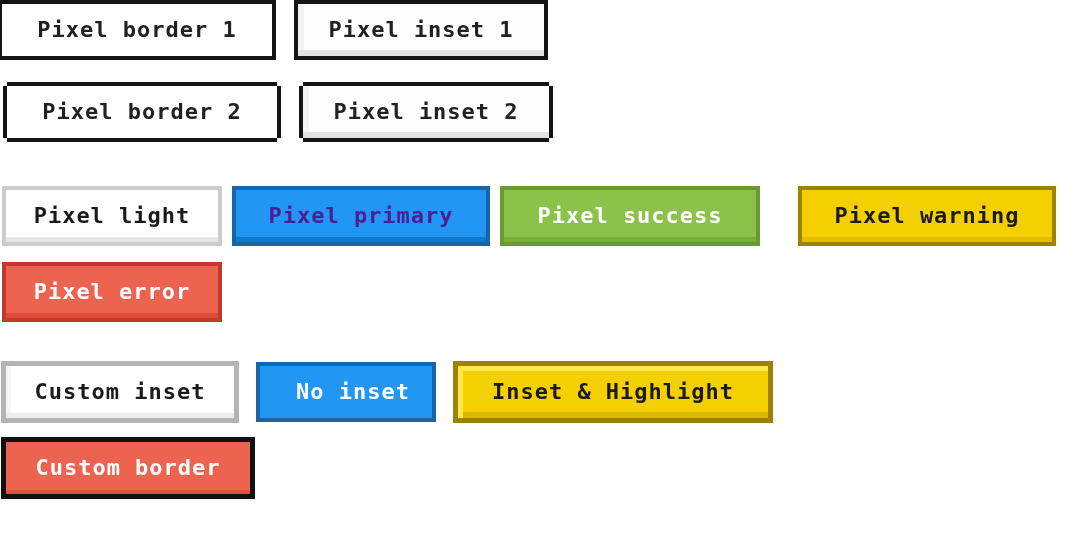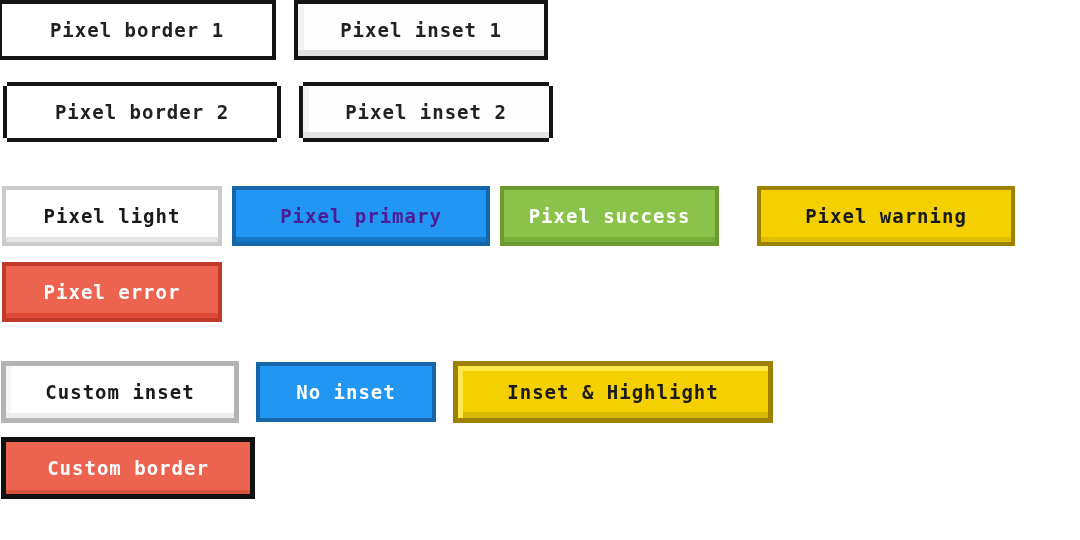--- a/index.html
+++ b/index.html
@@ -30,21 +30,21 @@
 
   
   .pbtn {
     position: relative;
     display: inline-flex;
     align-items: center;
     justify-content: center;
     box-sizing: border-box;
     font-family: "DejaVu Sans Mono", "Liberation Mono", monospace;
     font-weight: bold;
-    font-size: 19px;
+    font-size: 22px;
     letter-spacing: 1px;
     line-height: 1;
     height: 52px;
     padding: 0 22px;
     background: #ffffff;
     color: #212121;
     border: 0;
     cursor: pointer;
     image-rendering: pixelated;
     white-space: nowrap;
@@ -209,37 +209,37 @@
         <span class="lbl">Pixel inset 2</span>
       </button>
     </div>
     <div class="row" style="top: 190px; left: 6px; gap: 18px;">
       <button class="pbtn v v-light" style="width: 212px;">
         <span class="lbl">Pixel light</span>
       </button>
       <button class="pbtn v v-primary" style="width: 250px;">
         <span class="lbl">Pixel primary</span>
       </button>
-      <button class="pbtn v v-success" style="width: 211px;">
+      <button class="pbtn v v-success" style="width: 252px;">
         <span class="lbl">Pixel success</span>
       </button>
       <button class="pbtn v v-warning" style="width: 250px; margin-left: 28px;">
         <span class="lbl">Pixel warning</span>
       </button>
     </div>
     <div class="row" style="top: 266px; left: 6px; gap: 35px;">
       <button class="pbtn v v-error" style="width: 212px;">
         <span class="lbl">Pixel error</span>
       </button>
     </div>
     <div class="row" style="top: 366px; left: 6px; gap: 26px;">
       <button class="pbtn c-custom-inset" style="width: 228px;">
         <span class="lbl">Custom inset</span>
       </button>
-      <button class="pbtn c-noinset" style="width: 172px;">
+      <button class="pbtn c-noinset" style="width: 172px; justify-content: flex-end;">
         <span class="lbl">No inset</span>
       </button>
       <button class="pbtn c-inset-highlight" style="width: 310px;">
         <span class="lbl">Inset &amp; Highlight</span>
       </button>
     </div>
     <div class="row" style="top: 442px; left: 6px; gap: 26px;">
       <button class="pbtn c-custom-border" style="width: 244px;">
         <span class="lbl">Custom border</span>
       </button>

